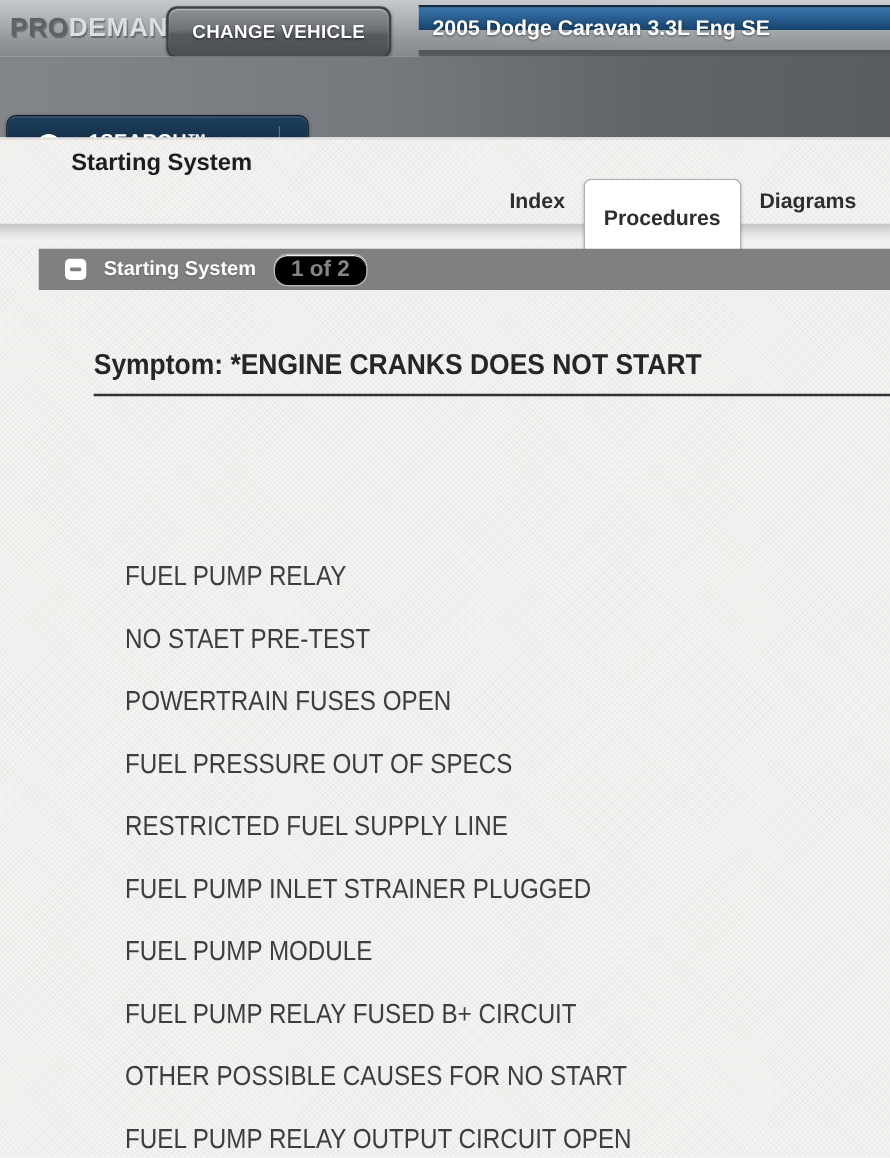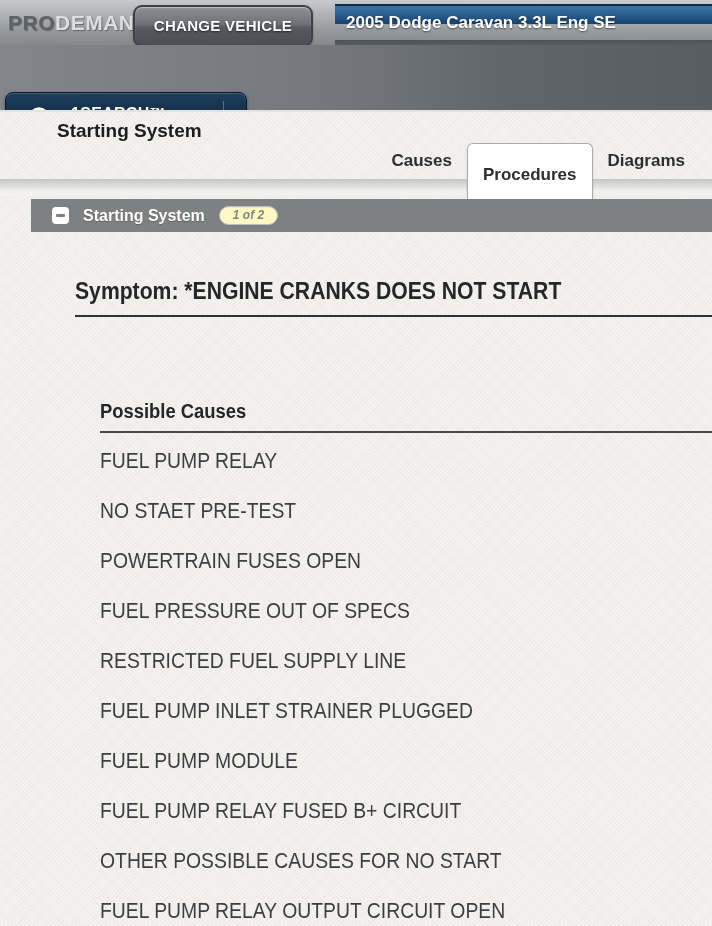--- a/index.html
+++ b/index.html
@@ -55,21 +55,21 @@
   .tab-shadow{position:absolute;left:0;top:179px;right:0;height:16px;background:linear-gradient(180deg,#c7c6c4 0%,#ededeb 70%,#f4f3f1 100%);z-index:1;}
   .tabs-row{position:absolute;top:143px;right:12px;display:flex;align-items:flex-start;z-index:2;}
   .tab{padding:8px 15px 6px 15px;font-weight:bold;font-size:17px;color:#2e2e2e;white-space:nowrap;cursor:pointer;}
   .tab.active{background:#fff;border:1px solid #adadad;border-bottom:none;border-radius:6px 6px 0 0;padding:21px 15px 24px 15px;box-shadow:0 1px 2px rgba(0,0,0,.18);}
 
   
   .section-bar{position:absolute;left:31px;right:0;top:199px;height:33px;background:#7e8081;display:flex;align-items:center;z-index:3;}
   .collapse-icon{width:17px;height:17px;background:#fff;border-radius:4px;margin-left:21px;position:relative;cursor:pointer;flex:0 0 auto;}
   .collapse-icon::after{content:"";position:absolute;left:4px;top:7px;width:9px;height:3px;background:#7e8081;border-radius:1px;}
   .section-title{color:#fff;font-weight:bold;font-size:16px;margin-left:14px;text-shadow:0 1px 1px rgba(0,0,0,.25);white-space:nowrap;}
-  .count-pill{margin-left:14px;background:#fef9c3;border:1px solid #bdbdbd;box-shadow:inset 0 1px 0 #e9e9e9;border-radius:11px;padding:1px 13px 2px 13px;color:#858585;font-weight:bold;font-size:12px;white-space:nowrap;font-style:italic;}
+  .count-pill{margin-left:14px;background:#000000;border:1px solid #bdbdbd;box-shadow:inset 0 1px 0 #e9e9e9;border-radius:11px;padding:1px 13px 2px 13px;color:#858585;font-weight:bold;font-size:18px;white-space:nowrap;}
 
   
   .symptom-head{position:absolute;left:75px;right:0;top:278px;padding-bottom:10px;border-bottom:2px solid #333;}
   .symptom-head .txt{display:inline-block;font-weight:bold;font-size:23px;color:#262626;white-space:nowrap;transform:scaleX(.92);transform-origin:0 50%;}
   .causes-head{position:absolute;left:100px;right:0;top:400px;padding-bottom:8px;border-bottom:2px solid #4a4a4a;}
   .causes-head .txt{display:inline-block;font-weight:bold;font-size:20px;color:#262626;white-space:nowrap;transform:scaleX(.92);transform-origin:0 50%;}
   .causes-list{position:absolute;left:100px;right:0;top:436px;}
   .causes-list .cause-item{height:50px;line-height:50px;font-size:22px;color:#3e3e3e;white-space:nowrap;transform:scaleX(.88);transform-origin:0 50%;}
 </style>
 </head>
@@ -99,38 +99,35 @@
     </div>
     <span class="search-right-label">Search</span>
   </div>
 
   <div class="content-bg"></div>
 
   <div class="page-title">Starting System</div>
 
   <div class="tab-shadow"></div>
   <div class="tabs-row">
-    <div class="tab">Causes</div>
+    <div class="tab">Index</div>
     <div class="tab active">Procedures</div>
     <div class="tab">Diagrams</div>
   </div>
 
   <div class="section-bar">
     <span class="collapse-icon"></span>
     <span class="section-title">Starting System</span>
     <span class="count-pill">1 of 2</span>
   </div>
 
   <div class="symptom-head">
     <span class="txt">Symptom: *ENGINE CRANKS DOES NOT START</span>
   </div>
 
-  <div class="causes-head">
-    <span class="txt">Possible Causes</span>
-  </div>
 
   <div class="causes-list">
       <div class="cause-item">FUEL PUMP RELAY</div>
       <div class="cause-item">NO STAET PRE-TEST</div>
       <div class="cause-item">POWERTRAIN FUSES OPEN</div>
       <div class="cause-item">FUEL PRESSURE OUT OF SPECS</div>
       <div class="cause-item">RESTRICTED FUEL SUPPLY LINE</div>
       <div class="cause-item">FUEL PUMP INLET STRAINER PLUGGED</div>
       <div class="cause-item">FUEL PUMP MODULE</div>
       <div class="cause-item">FUEL PUMP RELAY FUSED B+ CIRCUIT</div>

